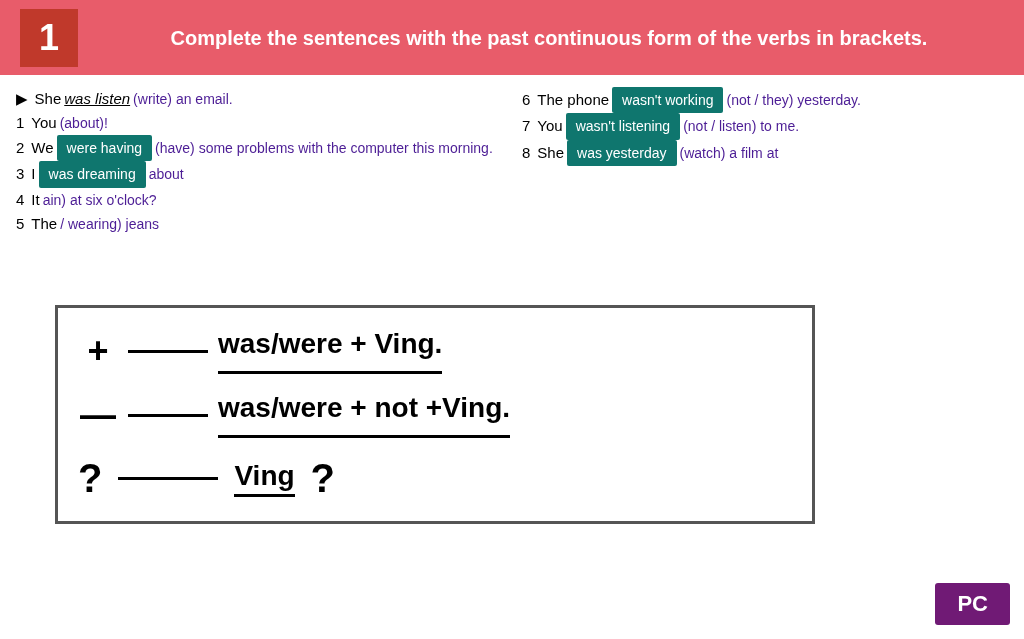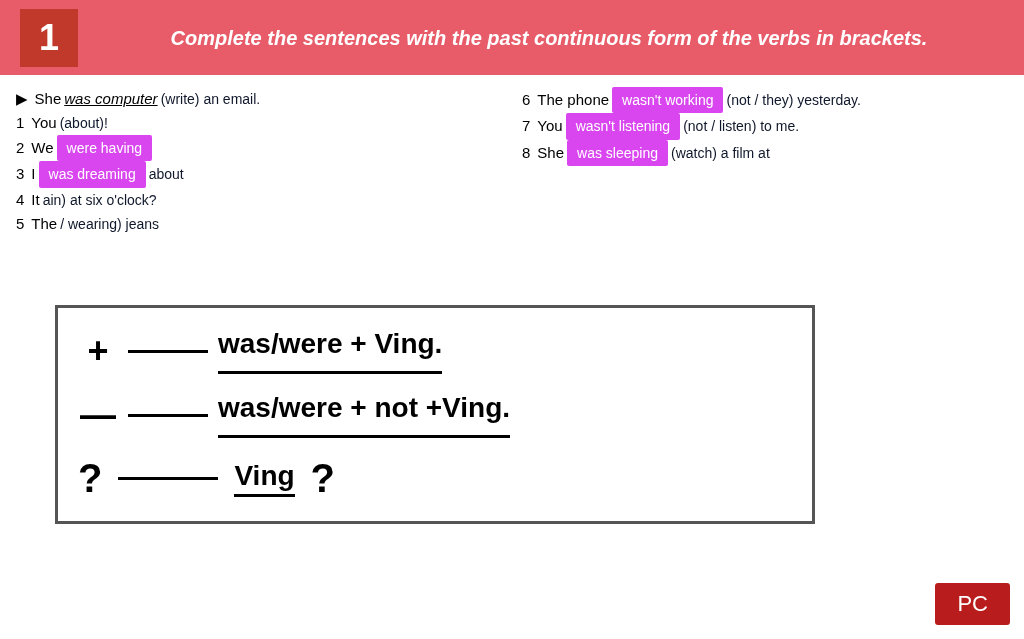--- a/index.html
+++ b/index.html
@@ -33,21 +33,20 @@
       margin-right: 16px;
       flex-shrink: 0;
     }
     .header-title {
       color: #fff;
       font-size: 20px;
       font-weight: bold;
       text-align: center;
       flex: 1;
       line-height: 1.4;
-      font-style: italic;
     }
 
     
     .main-content {
       padding: 12px 16px;
       position: relative;
     }
 
     
     .sentences-container {
@@ -65,36 +64,36 @@
       line-height: 1.6;
     }
 
     .sentence-num {
       font-size: 15px;
       margin-right: 4px;
       font-weight: normal;
     }
 
     .filled-answer {
-      background: #d946ef;
+      background: #0f766e;
       color: #fff;
       padding: 2px 10px;
       font-size: 14px;
       border-radius: 2px;
       white-space: nowrap;
     }
 
     .underline-answer {
       text-decoration: underline;
       font-style: italic;
       color: #000;
     }
 
     .hint {
-      color: #0f172a;
+      color: #4c1d95;
       font-size: 14px;
     }
 
     .bullet {
       margin-right: 4px;
     }
 
     
     .grammar-box {
       position: absolute;
@@ -157,24 +156,24 @@
       color: #000;
       border-bottom: 3px solid #000;
       padding-bottom: 2px;
     }
 
     
     .pc-button {
       position: absolute;
       bottom: 14px;
       right: 14px;
-      background: #b91c1c;
+      background: #701a75;
       color: #fff;
       font-size: 22px;
-      font-weight: normal;
+      font-weight: bold;
       padding: 8px 22px;
       border: none;
       border-radius: 3px;
       cursor: pointer;
     }
   </style>
 </head>
 <body>
 
 <div class="header">
@@ -184,34 +183,35 @@
 
 <div class="main-content">
 
   <div class="sentences-container">
 
     <div>
 
       <div class="sentence-row">
         <span class="bullet">▶</span>
         <span>She</span>
-        <span class="underline-answer">was computer</span>
+        <span class="underline-answer">was listen</span>
         <span class="hint">(write) an email.</span>
       </div>
 
       <div class="sentence-row">
         <span class="sentence-num">1</span>
         <span>You</span>
         <span class="hint">(about)!</span>
       </div>
 
       <div class="sentence-row">
         <span class="sentence-num">2</span>
         <span>We</span>
         <span class="filled-answer">were having</span>
+        <span class="hint">(have) some problems with the computer this morning.</span>
       </div>
 
       <div class="sentence-row">
         <span class="sentence-num">3</span>
         <span>I</span>
         <span class="filled-answer">was dreaming</span>
         <span class="hint">about</span>
       </div>
 
       <div class="sentence-row">
@@ -240,21 +240,21 @@
       <div class="sentence-row">
         <span class="sentence-num">7</span>
         <span>You</span>
         <span class="filled-answer">wasn't listening</span>
         <span class="hint">(not / listen) to me.</span>
       </div>
 
       <div class="sentence-row">
         <span class="sentence-num">8</span>
         <span>She</span>
-        <span class="filled-answer">was sleeping</span>
+        <span class="filled-answer">was yesterday</span>
         <span class="hint">(watch) a film at</span>
       </div>
 
       <div class="sentence-row">
         <span class="hint"></span>
       </div>
 
     </div>
   </div>
 

